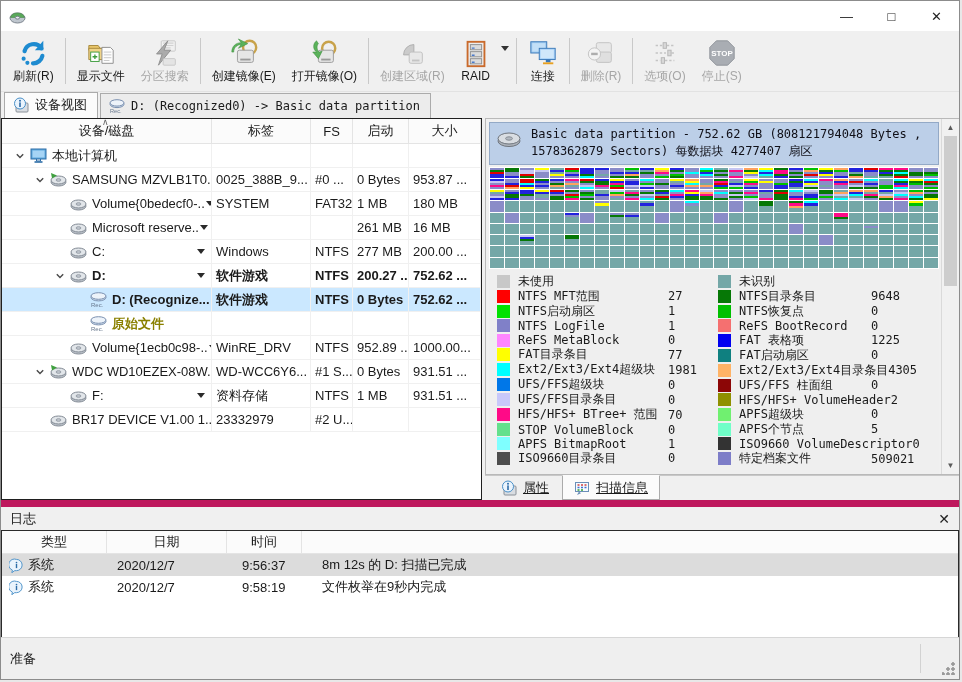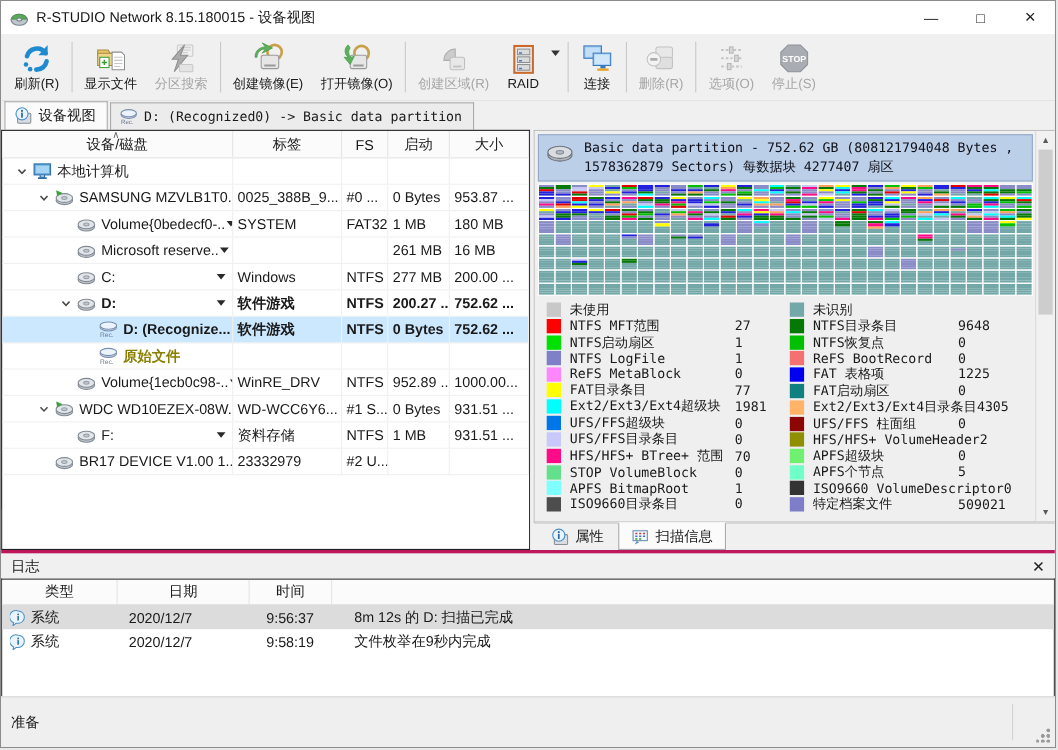--- a/index.html
+++ b/index.html
@@ -72,26 +72,26 @@
   .lg-col-l .lg-label{min-width:150px;}
   .lg-col-r .lg-label{min-width:132px;}
   .lg-value{white-space:nowrap;}
 
   .v-scrollbar{width:17px;flex:none;background:#F1F1F1;border-left:1px solid #DADADA;display:flex;flex-direction:column;align-items:center;padding:1px 0;}
   .sb-arrow{height:15px;display:flex;align-items:center;justify-content:center;color:#5A5A5A;font-size:8px;flex:none;}
   .sb-track{flex:1;width:100%;display:flex;flex-direction:column;align-items:center;}
   .sb-thumb{width:13px;height:150px;background:#CDCDCD;margin-top:1px;}
 
   .info-tabs{height:24px;flex:none;display:flex;align-items:stretch;padding-left:5px;gap:2px;background:#F0F0F0;border-top:1px solid #C8C8C8;}
-  .info-tab{display:flex;align-items:center;gap:6px;padding:0 11px;font-size:13px;}
+  .info-tab{display:flex;align-items:center;gap:6px;padding:0 11px;font-size:13px;text-decoration:underline;}
   .info-tab.active{background:#FBFBFB;border:1px solid #ABABAB;border-top:1px solid #FBFBFB;margin-top:-1px;}
   .info-tab .tab-icon{width:16px;height:16px;}
 
   
-  .log-panel{height:130px;flex:none;display:flex;flex-direction:column;background:#F0F0F0;border-top:3px solid #be185d;}
+  .log-panel{height:130px;flex:none;display:flex;flex-direction:column;background:#F0F0F0;border-top:7px solid #be185d;}
   .log-title{height:23px;flex:none;display:flex;align-items:center;padding:0 9px;}
   .log-close{margin-left:auto;font-size:14px;color:#222;line-height:1;}
   .log-list{flex:1;background:#FFFFFF;border:1px solid #2A2A2A;border-bottom:none;display:flex;flex-direction:column;overflow:hidden;}
   .log-header{height:22px;flex:none;display:flex;border-bottom:1px solid #E4E4E4;background:#FBFBFB;}
   .lh{display:flex;align-items:center;justify-content:center;border-right:1px solid #E4E4E4;box-sizing:border-box;}
   .lc0{width:105px;flex:none;}.lc1{width:120px;flex:none;}.lc2{width:75px;flex:none;}.lc3{flex:1;}
   .log-row{height:22px;flex:none;display:flex;align-items:stretch;}
   .log-row.hl{background:#DCDCDC;}
   .ld{display:flex;align-items:center;padding-left:5px;overflow:hidden;white-space:nowrap;}
   .log-ico{width:15px;height:15px;margin:0 4px 0 2px;flex:none;}
@@ -114,21 +114,20 @@
 <div class="window">
 
   <div class="titlebar">
     <span class="app-icon">
       <svg viewBox="0 0 17 17">
           <ellipse cx="8.5" cy="10" rx="7.5" ry="5" fill="#BFC6CE" stroke="#7A828C"></ellipse>
           <path d="M1.6 9.5a7 5.5 0 0 1 13.8 0z" fill="#59A859" stroke="#3F8040" stroke-width=".5"></path>
           <ellipse cx="8.5" cy="9.7" rx="2.2" ry="1.4" fill="#E8ECEF" stroke="#7A828C"></ellipse>
         </svg>
     </span>
-    <span class="title">R-STUDIO Network 8.15.180015 - 设备视图</span>
     <div class="win-controls">
       <div class="win-btn">—</div>
       <div class="win-btn">□</div>
       <div class="win-btn">✕</div>
     </div>
   </div>
 
 
   <div class="toolbar" id="toolbar">
       <div class="tb-btn">

